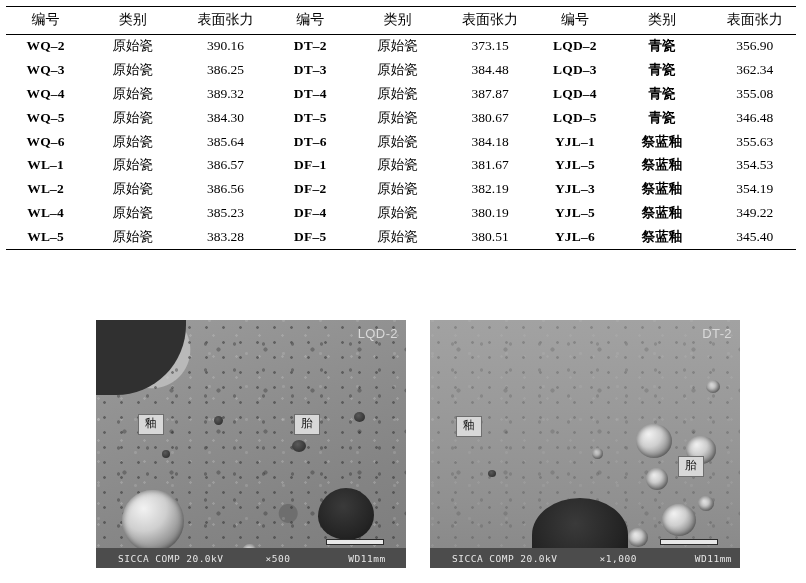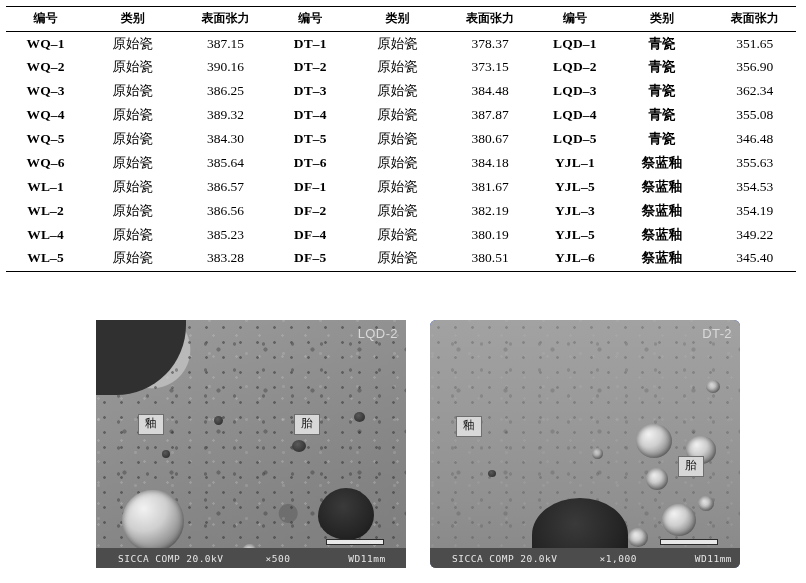--- a/index.html
+++ b/index.html
@@ -33,22 +33,22 @@
     font-size: 13.5px;
   }
   table.data th,
   table.data td {
     text-align: center;
     padding: 3.5px 0 3.5px 0;
     line-height: 1.25;
     white-space: nowrap;
   }
   table.data thead th {
-    font-weight: bold;
-    font-size: 12px;
+    font-weight: normal;
+    font-size: 14px;
     padding: 4px 0 5px 0;
   }
   table.data thead tr.head-row th {
     border-top: 1.6px solid #000;
     border-bottom: 1.1px solid #000;
   }
   table.data tbody tr:last-child td {
     border-bottom: 1.6px solid #000;
     text-align: center;
   }
@@ -68,21 +68,21 @@
   }
   .sem {
     position: absolute;
     top: 4px;
     width: 310px;
     height: 248px;
     overflow: hidden;
     background: #1d4ed8;
   }
   .sem.left  { left: 96px; }
-  .sem.right { left: 430px; border-radius: 6px; }
+  .sem.right { left: 430px; }
 
   .sem-body {
     position: absolute;
     inset: 0;
   }
 
   
   .grain-l {
     position: absolute;
     inset: 0;
@@ -208,31 +208,20 @@
           <th class="col-id">编号</th>
           <th class="col-cat">类别</th>
           <th class="col-val">表面张力</th>
           <th class="col-id">编号</th>
           <th class="col-cat">类别</th>
           <th class="col-val">表面张力</th>
         </tr>
       </thead>
       <tbody>
         <tr>
-          <td class="col-id">WQ–1</td>
-          <td class="col-cat">原始瓷</td>
-          <td class="col-val">387.15</td>
-          <td class="col-id">DT–1</td>
-          <td class="col-cat">原始瓷</td>
-          <td class="col-val">378.37</td>
-          <td class="col-id">LQD–1</td>
-          <td class="col-cat bold">青瓷</td>
-          <td class="col-val">351.65</td>
-        </tr>
-        <tr>
           <td class="col-id">WQ–2</td>
           <td class="col-cat">原始瓷</td>
           <td class="col-val">390.16</td>
           <td class="col-id">DT–2</td>
           <td class="col-cat">原始瓷</td>
           <td class="col-val">373.15</td>
           <td class="col-id">LQD–2</td>
           <td class="col-cat bold">青瓷</td>
           <td class="col-val">356.90</td>
         </tr>

